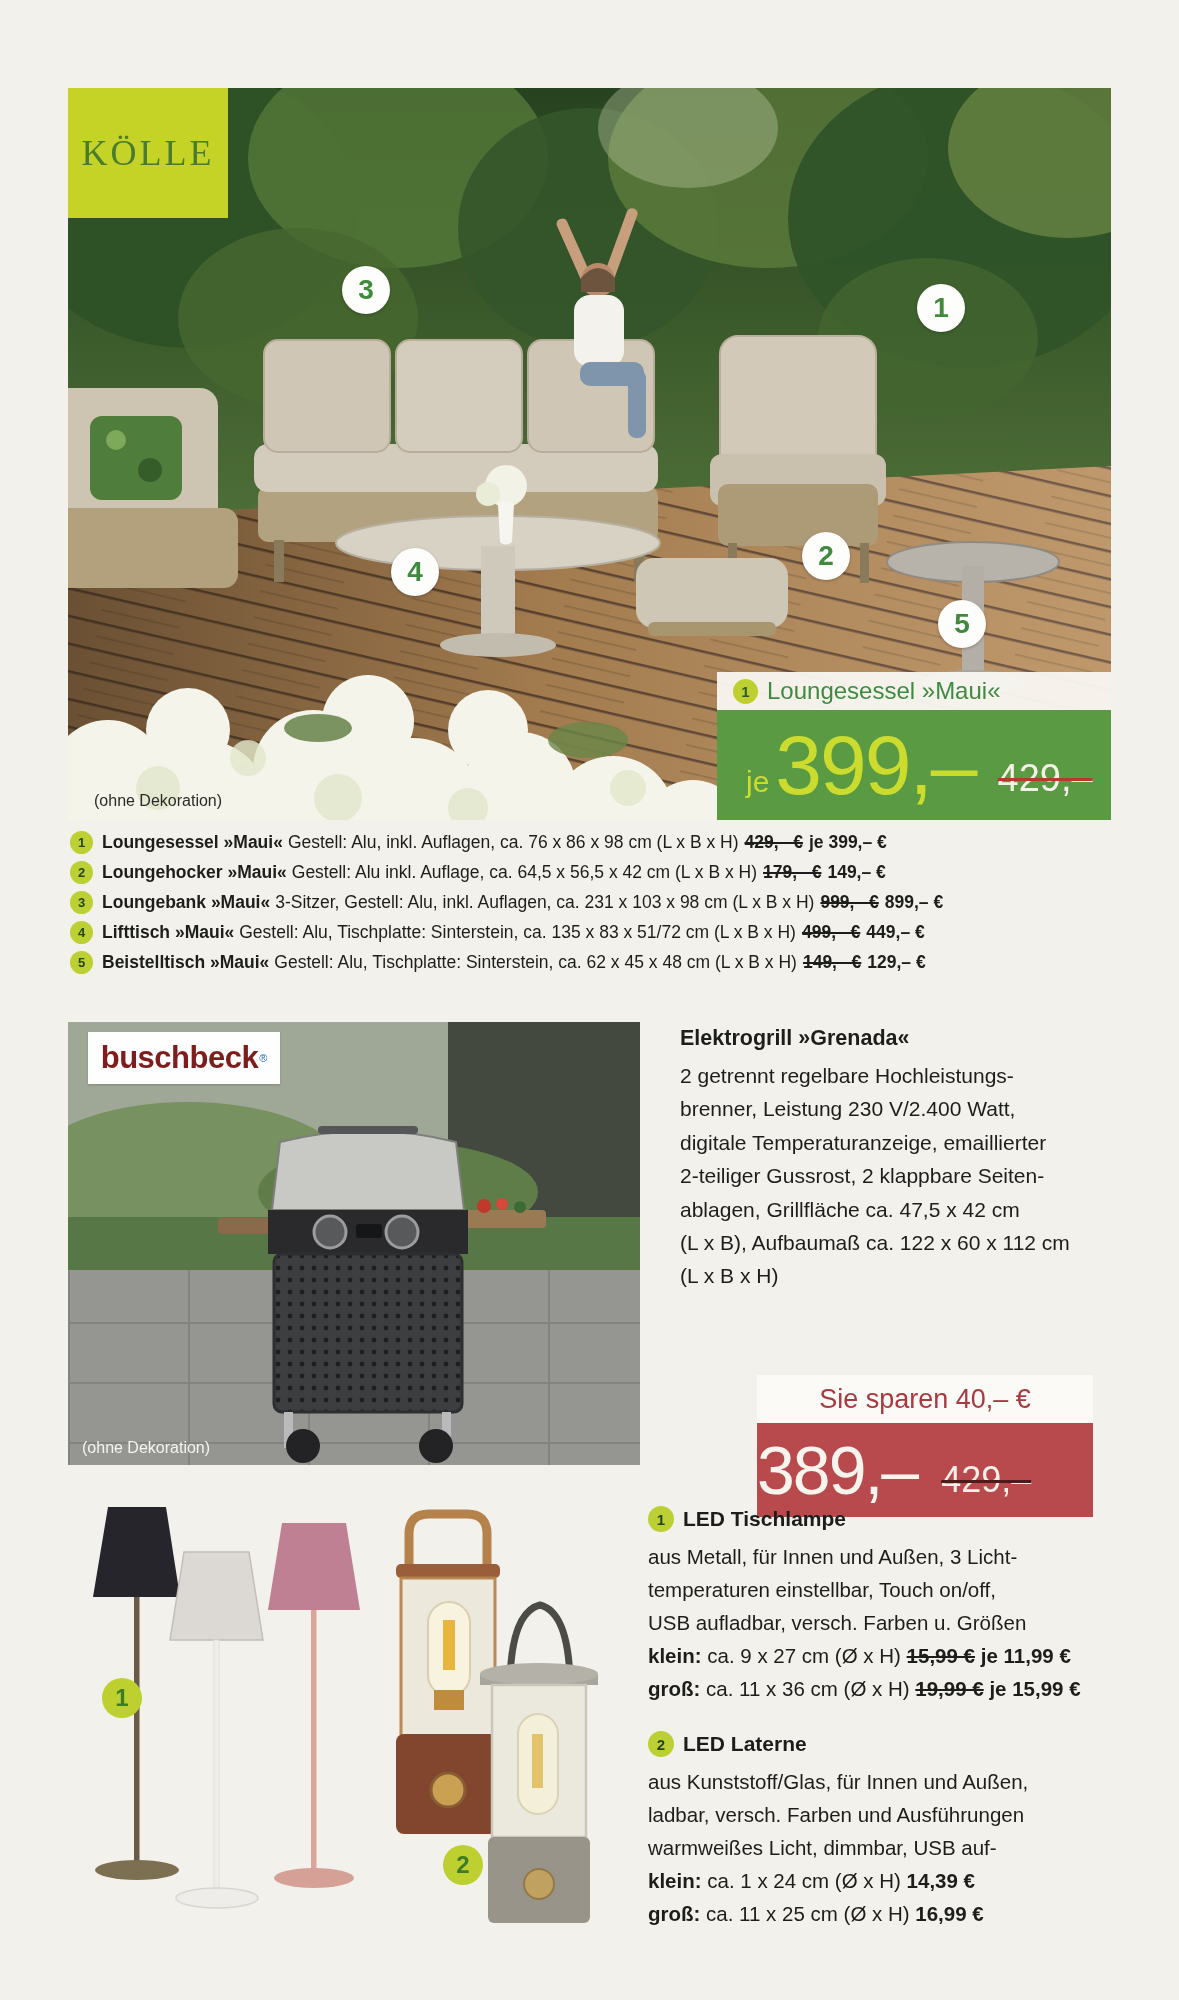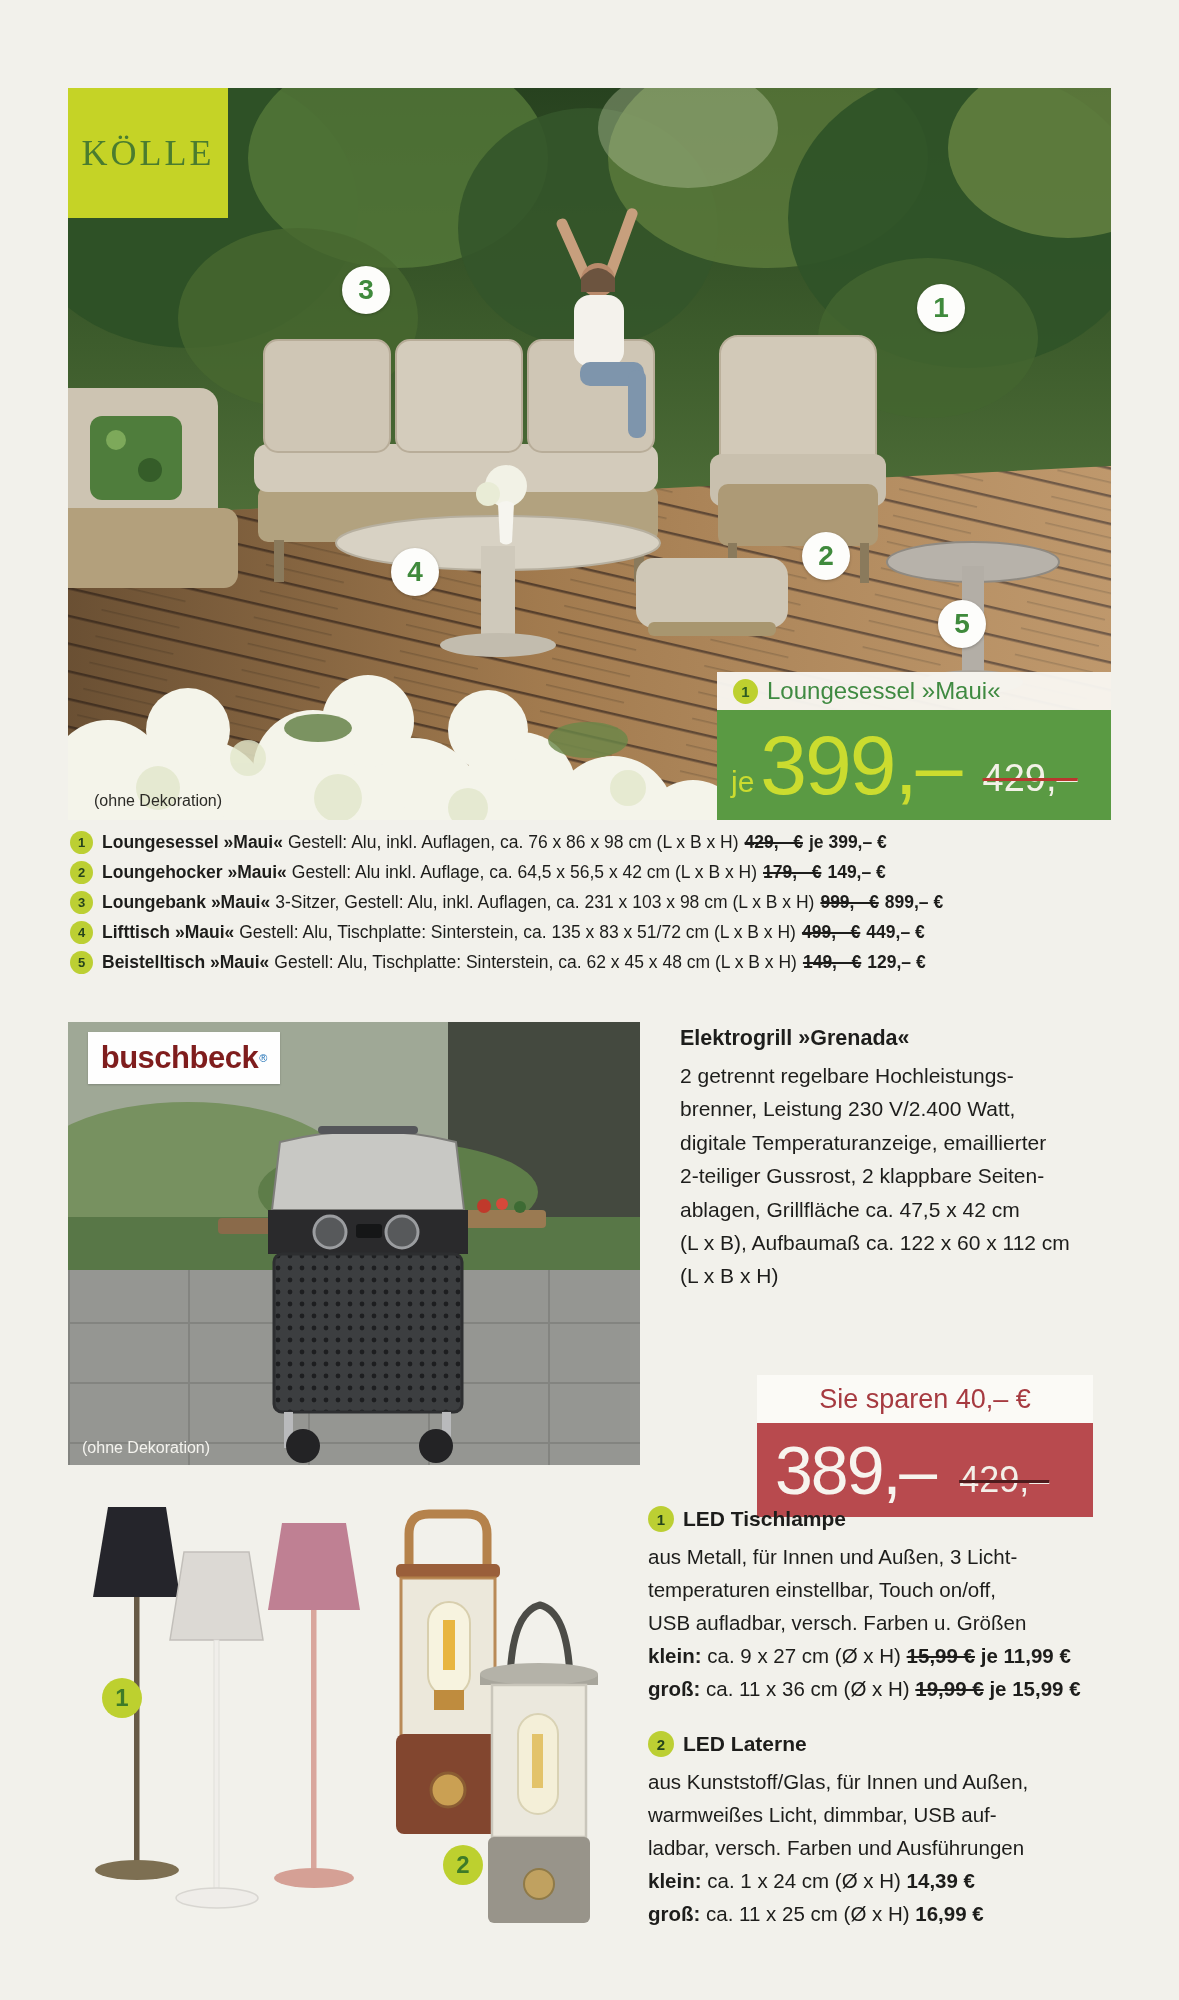--- a/index.html
+++ b/index.html
@@ -15,21 +15,21 @@
   .koelle-logo span{font-family:"Liberation Serif",serif;font-size:36px;letter-spacing:3px;color:#4a7c2f;font-weight:400;}
   .photo-badge{position:absolute;width:48px;height:48px;border-radius:50%;background:#fdfdfb;
     color:#3f8a3c;font-size:28px;font-weight:700;display:flex;align-items:center;justify-content:center;
     box-shadow:0 1px 3px rgba(0,0,0,.25);}
   .deco-note{position:absolute;left:26px;bottom:10px;font-size:16px;color:#2b2a26;}
   .hero-price{position:absolute;right:0;bottom:0;width:394px;}
   .hero-price-label{height:38px;background:rgba(248,246,240,.96);display:flex;align-items:center;gap:9px;padding-left:16px;}
   .hero-price-label .mini-badge{width:25px;height:25px;border-radius:50%;background:#bdd02f;color:#2e5c22;
     font-size:15px;font-weight:700;display:flex;align-items:center;justify-content:center;}
   .hero-price-label .lbl{color:#3f8a41;font-size:24px;}
-  .hero-price-box{height:110px;background:#5a9a43;display:flex;align-items:center;padding-left:14px;}
+  .hero-price-box{height:110px;background:#5a9a43;display:flex;align-items:center;padding-left:29px;}
   .hero-price-box .je{color:#cbdc2f;font-size:30px;margin:34px 6px 0 0;}
   .hero-price-box .big{color:#cbdc2f;font-size:84px;font-weight:500;letter-spacing:-2px;line-height:1;}
   .hero-price-box .old{color:#f3f1e7;font-size:38px;margin:26px 0 0 22px;
     text-decoration:line-through;text-decoration-color:#b8372e;text-decoration-thickness:3px;}
 
   
   .maui-list{position:absolute;left:70px;top:831px;width:1060px;display:flex;flex-direction:column;gap:7px;}
   .maui-row{display:flex;align-items:center;font-size:17.5px;line-height:19px;white-space:nowrap;}
   .list-badge{flex:0 0 auto;width:23px;height:23px;border-radius:50%;background:#bccf33;color:#26441c;
     font-size:13px;font-weight:700;display:flex;align-items:center;justify-content:center;margin-right:9px;}
@@ -44,21 +44,21 @@
   .buschbeck-logo{position:absolute;left:20px;top:10px;width:192px;height:52px;background:#fefefe;
     display:flex;align-items:center;justify-content:center;box-shadow:0 1px 2px rgba(0,0,0,.2);}
   .buschbeck-logo span{color:#7f1d1d;font-size:31px;font-weight:700;letter-spacing:-.5px;}
   .buschbeck-logo sup{color:#1d6fb5;font-size:11px;margin-left:1px;}
   .deco-note-light{position:absolute;left:14px;bottom:8px;font-size:16px;color:#f4f3ee;}
   .grill-text{position:absolute;left:680px;top:1026px;width:490px;}
   .grill-title{font-size:21.5px;font-weight:700;margin-bottom:8px;}
   .grill-line{font-size:21px;line-height:33.4px;}
   .savings{position:absolute;left:757px;top:1375px;width:336px;}
   .savings-label{height:48px;background:#fbfaf6;color:#a63a40;font-size:27px;display:flex;align-items:center;justify-content:center;}
-  .savings-box{height:94px;background:#b84a4e;display:flex;align-items:center;padding-left:18px;}
+  .savings-box{height:94px;background:#b84a4e;display:flex;align-items:center;}
   .savings-box .big{color:#f7f4ee;font-size:68px;font-weight:500;letter-spacing:-2px;line-height:1;}
   .savings-box .old{color:#f3efe8;font-size:36px;margin:20px 0 0 24px;
     text-decoration:line-through;text-decoration-color:#4e1b1d;text-decoration-thickness:3px;}
 
   
   .lamps-scene{position:absolute;left:60px;top:1490px;width:580px;height:480px;}
   .scene-badge{position:absolute;width:40px;height:40px;border-radius:50%;background:#bdd02f;color:#3e7b28;
     font-size:24px;font-weight:700;display:flex;align-items:center;justify-content:center;}
   .lamp-text{position:absolute;left:648px;top:1506px;width:520px;}
   .lamp-title-row{display:flex;align-items:center;gap:9px;margin-bottom:8px;}
@@ -383,22 +383,22 @@
         <b>je 15,99 €</b>
       </div>
     </div>
 
     <div class="lamp-item">
       <div class="lamp-title-row">
         <span class="list-badge">2</span>
         <span class="lamp-title">LED Laterne</span>
       </div>
       <div class="lamp-line">aus Kunststoff/Glas, für Innen und Außen,</div>
+      <div class="lamp-line">ladbar, versch. Farben und Ausführungen</div>
       <div class="lamp-line">warmweißes Licht, dimmbar, USB auf-</div>
-      <div class="lamp-line">ladbar, versch. Farben und Ausführungen</div>
       <div class="lamp-price-row">
         <b>klein:</b>
         <span>ca. 1 x 24 cm (Ø x H)</span>
         <b>14,39 €</b>
       </div>
       <div class="lamp-price-row">
         <b>groß:</b>
         <span>ca. 11 x 25 cm (Ø x H)</span>
         <b>16,99 €</b>
       </div>

